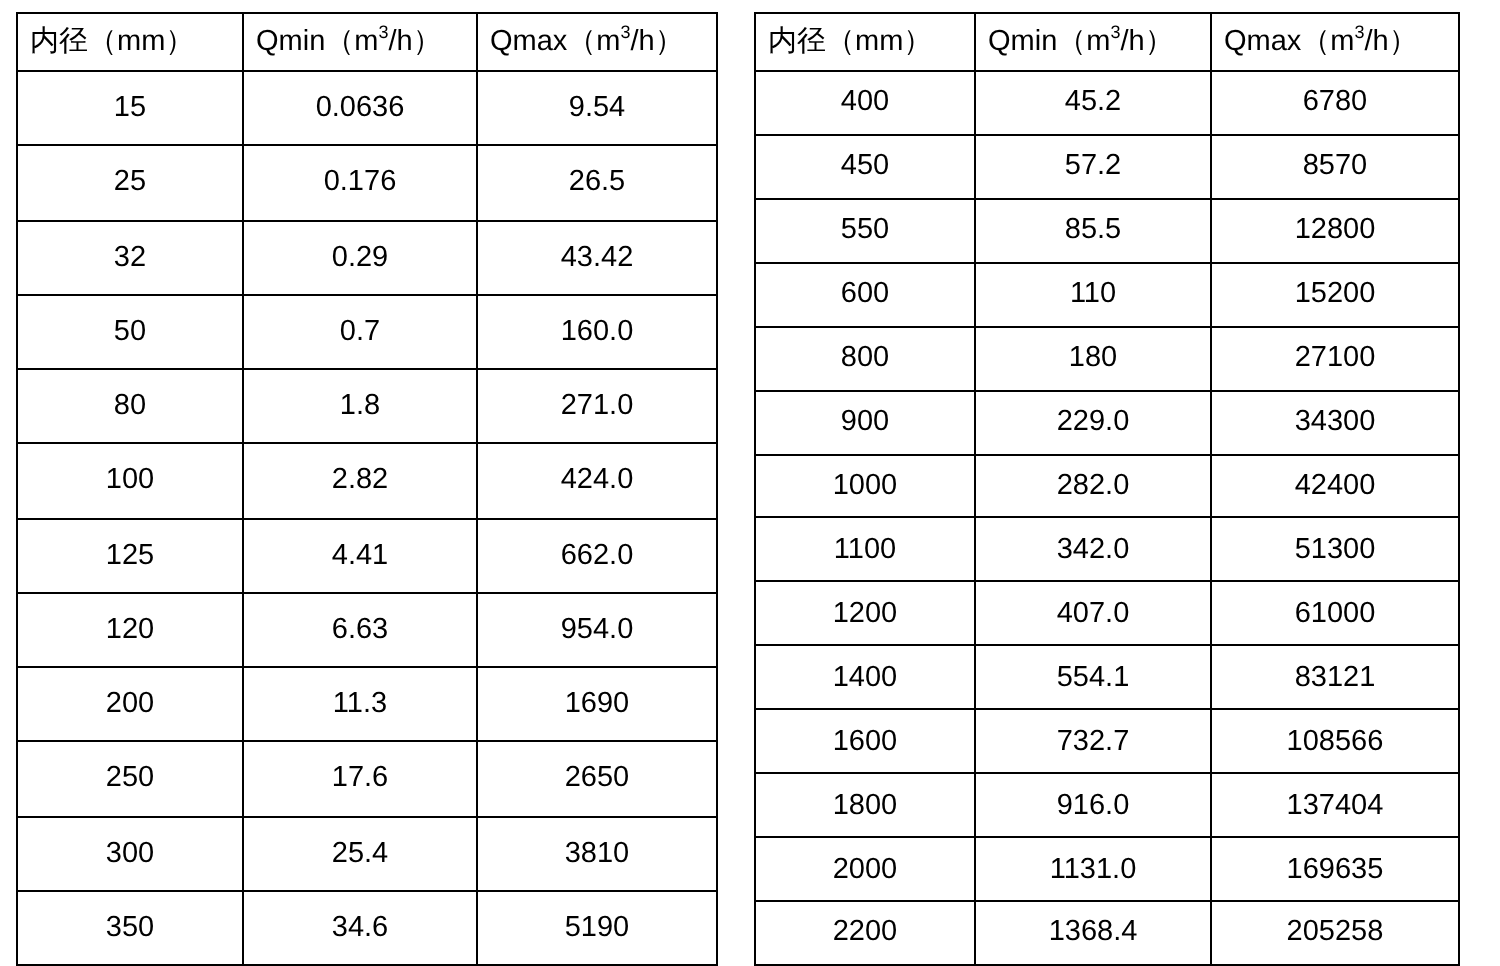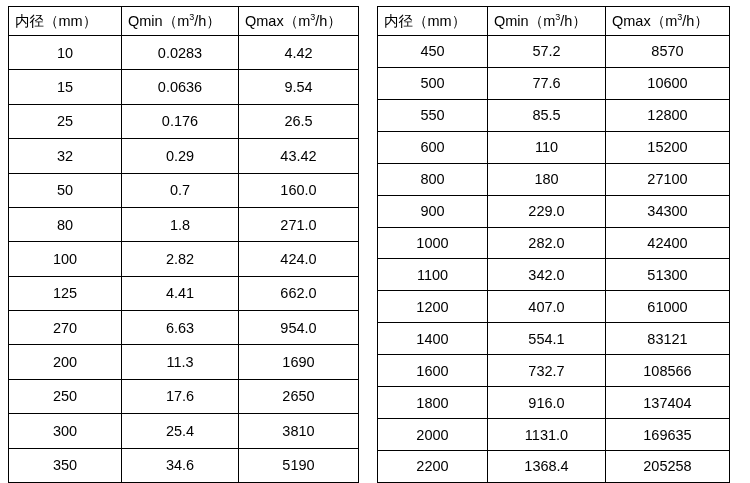--- a/index.html
+++ b/index.html
@@ -84,25 +84,20 @@
         <th>
           <span class="hdr-unit"><span>Qmin（m</span><sup>3</sup><span>/h）</span></span>
         </th>
         <th>
           <span class="hdr-unit"><span>Qmax（m</span><sup>3</sup><span>/h）</span></span>
         </th>
       </tr>
     </thead>
     <tbody>
         <tr>
-          <td>10</td>
-          <td>0.0283</td>
-          <td>4.42</td>
-        </tr>
-        <tr>
           <td>15</td>
           <td>0.0636</td>
           <td>9.54</td>
         </tr>
         <tr>
           <td>25</td>
           <td>0.176</td>
           <td>26.5</td>
         </tr>
         <tr>
@@ -124,21 +119,21 @@
           <td>100</td>
           <td>2.82</td>
           <td>424.0</td>
         </tr>
         <tr>
           <td>125</td>
           <td>4.41</td>
           <td>662.0</td>
         </tr>
         <tr>
-          <td>270</td>
+          <td>120</td>
           <td>6.63</td>
           <td>954.0</td>
         </tr>
         <tr>
           <td>200</td>
           <td>11.3</td>
           <td>1690</td>
         </tr>
         <tr>
           <td>250</td>
@@ -172,30 +167,30 @@
         <th>
           <span class="hdr-unit"><span>Qmin（m</span><sup>3</sup><span>/h）</span></span>
         </th>
         <th>
           <span class="hdr-unit"><span>Qmax（m</span><sup>3</sup><span>/h）</span></span>
         </th>
       </tr>
     </thead>
     <tbody>
         <tr>
+          <td>400</td>
+          <td>45.2</td>
+          <td>6780</td>
+        </tr>
+        <tr>
           <td>450</td>
           <td>57.2</td>
           <td>8570</td>
         </tr>
         <tr>
-          <td>500</td>
-          <td>77.6</td>
-          <td>10600</td>
-        </tr>
-        <tr>
           <td>550</td>
           <td>85.5</td>
           <td>12800</td>
         </tr>
         <tr>
           <td>600</td>
           <td>110</td>
           <td>15200</td>
         </tr>
         <tr>

